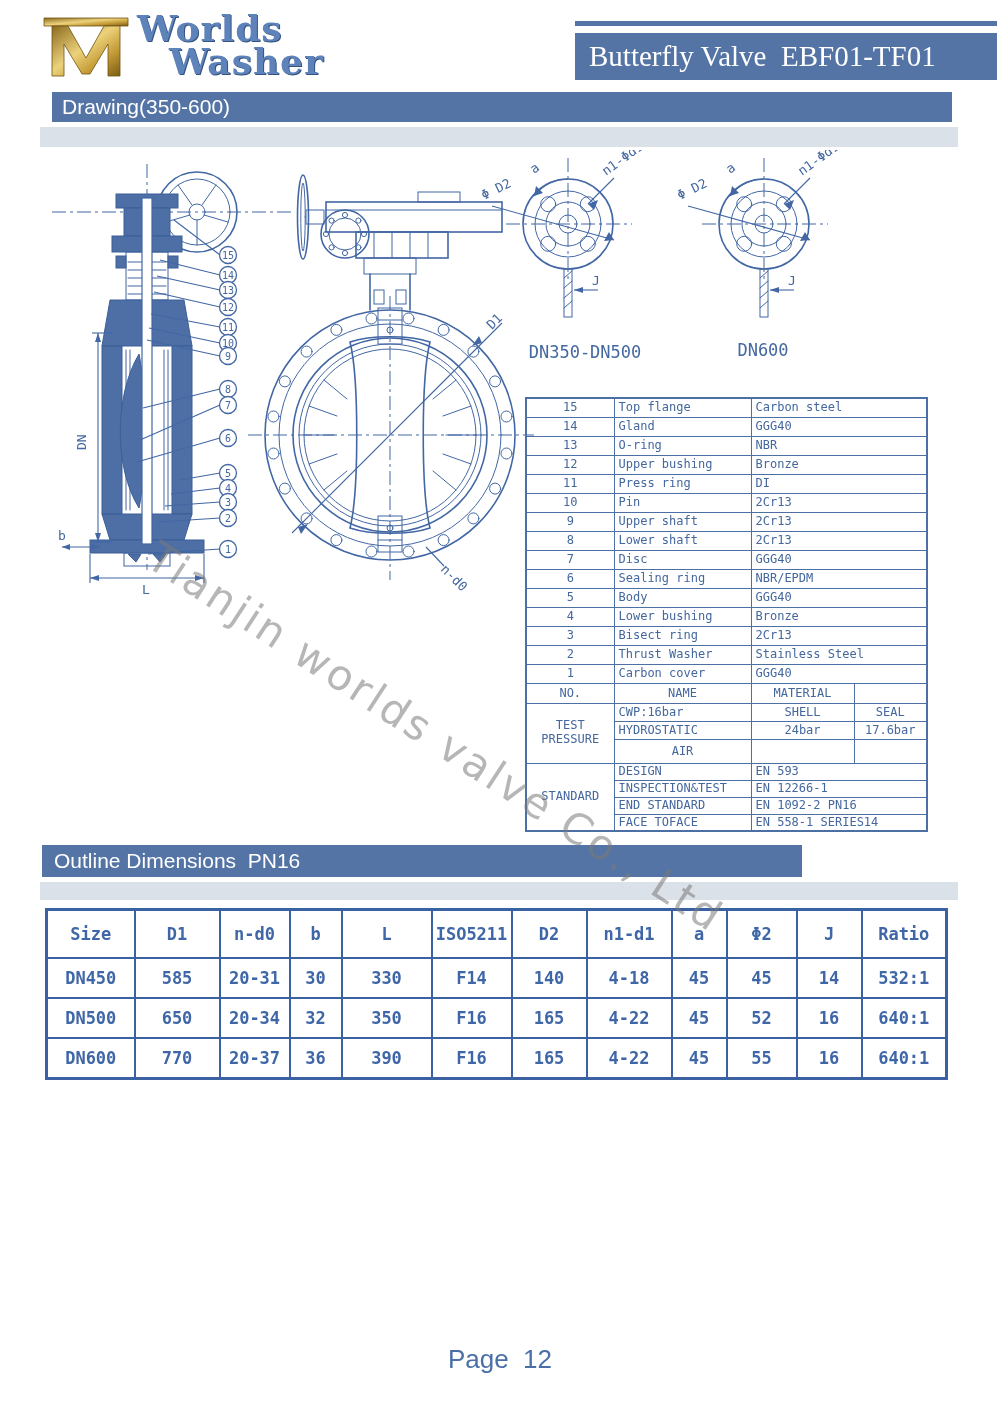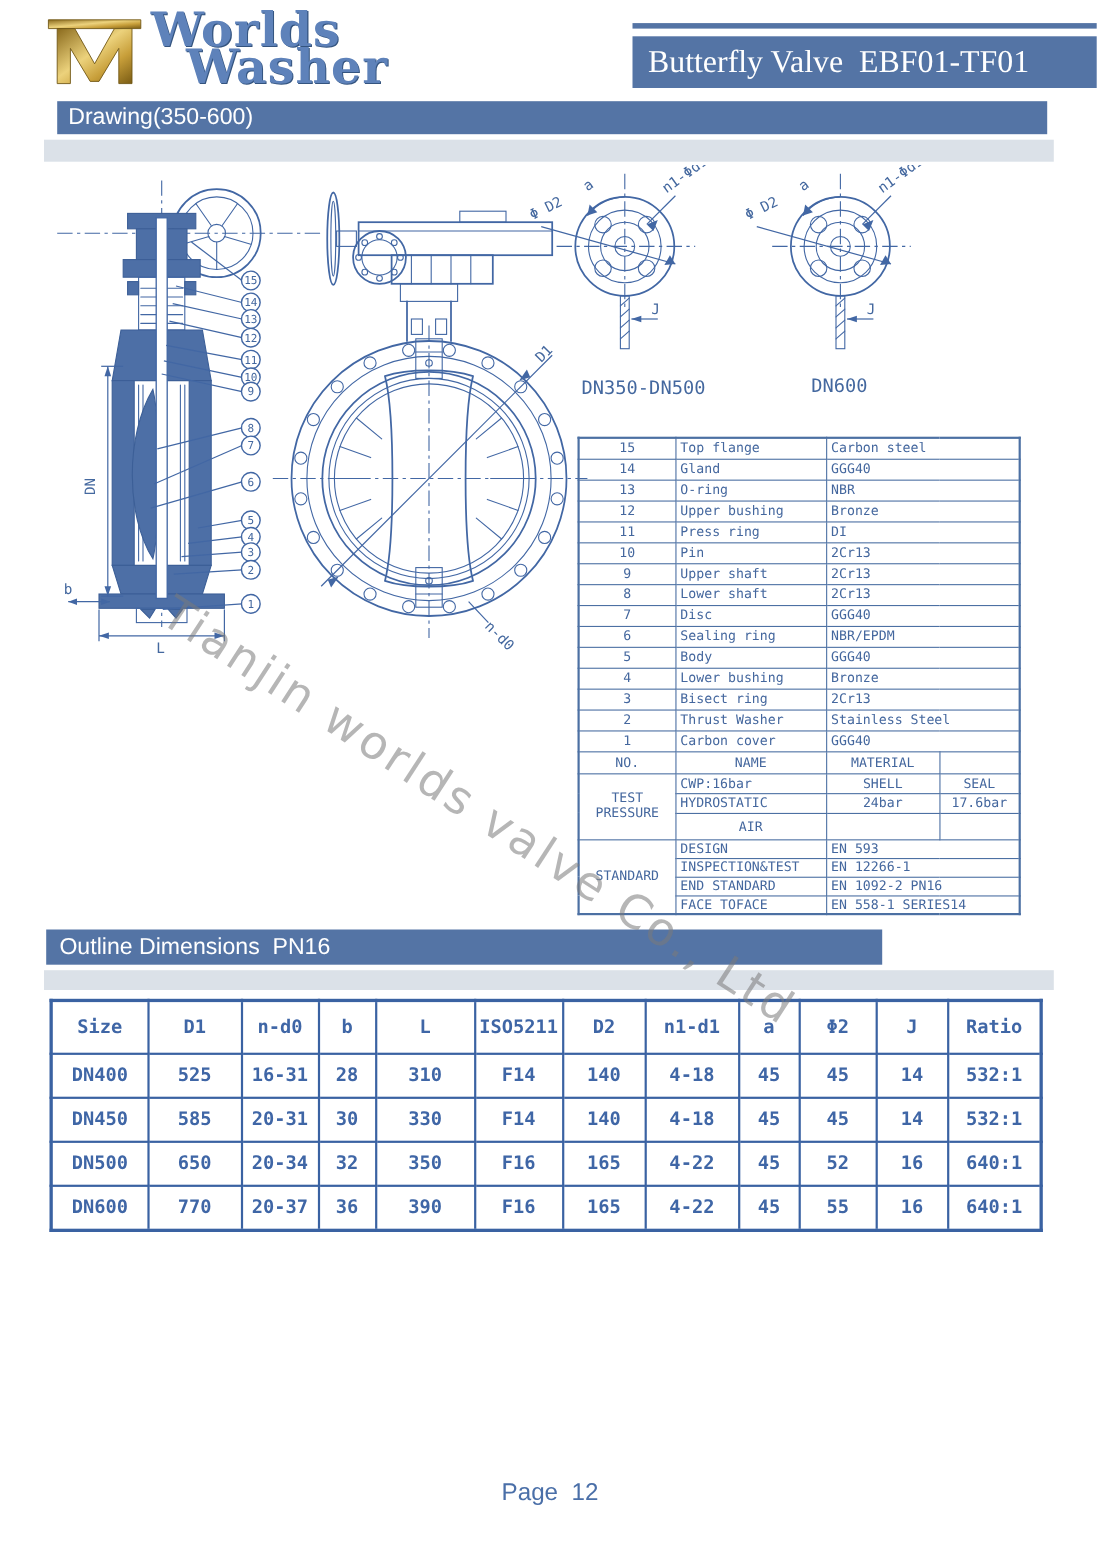--- a/index.html
+++ b/index.html
@@ -2,21 +2,21 @@
 <html><head>
 <meta charset="utf-8">
 <style>
   html,body{margin:0;padding:0;background:#ffffff;}
   .page{position:relative;width:1000px;height:1414px;background:#fff;overflow:hidden;
         font-family:"Liberation Sans",sans-serif;}
 
   
   .logo-mark{position:absolute;left:42px;top:14px;}
   .logo-text{position:absolute;left:137px;top:12px;color:#5e82ba;
-             font-family:"DejaVu Serif",serif;font-weight:bold;font-size:43px;line-height:33px;
+             font-family:"DejaVu Serif",serif;font-weight:bold;font-size:36px;line-height:33px;
              letter-spacing:1px;text-shadow:1px 1px 0 #34547f;}
   .logo-text .l2{margin-left:32px;display:block;}
   .title-rule{position:absolute;left:575px;top:21px;width:422px;height:5px;background:#5474a5;}
   .title-box{position:absolute;left:575px;top:33px;width:422px;height:47px;background:#5474a5;
              color:#fff;font-family:"Liberation Serif",serif;font-size:29px;line-height:47px;
              padding-left:14px;box-sizing:border-box;white-space:pre;}
 
   
   .bar{position:absolute;background:#5474a5;color:#fff;font-size:21px;white-space:pre;
        box-sizing:border-box;}
@@ -55,21 +55,21 @@
               color:#3f66a6;text-align:center;border:3px solid #3a62a2;}
   .dims-table th,.dims-table td{border:2.5px solid #3a62a2;vertical-align:middle;padding:0;}
   .dims-table th{height:46px;text-align:center;}
   .dims-table td{height:38px;}
 
   .watermark{position:absolute;left:165px;top:532px;transform:rotate(33deg);transform-origin:0 0;
              font-family:"DejaVu Sans",sans-serif;font-size:42px;letter-spacing:3px;
              color:rgba(122,122,122,0.55);white-space:pre;z-index:6;pointer-events:none;}
 
   .footer{position:absolute;left:0;top:1344px;width:100%;text-align:center;color:#4a6fa8;
-          font-size:22px;white-space:pre;}
+          font-size:26px;white-space:pre;}
 </style>
 </head>
 <body>
 
 <div class="page">
 
   <div class="logo-mark">
     <svg width="88" height="66" viewBox="0 0 88 66">
       <defs>
         <linearGradient id="gold" x1="0" y1="0" x2="1" y2="1">
@@ -492,34 +492,20 @@
           <th>D2</th>
           <th>n1-d1</th>
           <th>a</th>
           <th>Φ2</th>
           <th>J</th>
           <th>Ratio</th>
         </tr>
       </thead>
     <tbody id="dims-tbody">
         <tr>
-          <td>DN400</td>
-          <td>525</td>
-          <td>16-31</td>
-          <td>28</td>
-          <td>310</td>
-          <td>F14</td>
-          <td>140</td>
-          <td>4-18</td>
-          <td>45</td>
-          <td>45</td>
-          <td>14</td>
-          <td>532:1</td>
-        </tr>
-        <tr>
           <td>DN450</td>
           <td>585</td>
           <td>20-31</td>
           <td>30</td>
           <td>330</td>
           <td>F14</td>
           <td>140</td>
           <td>4-18</td>
           <td>45</td>
           <td>45</td>

